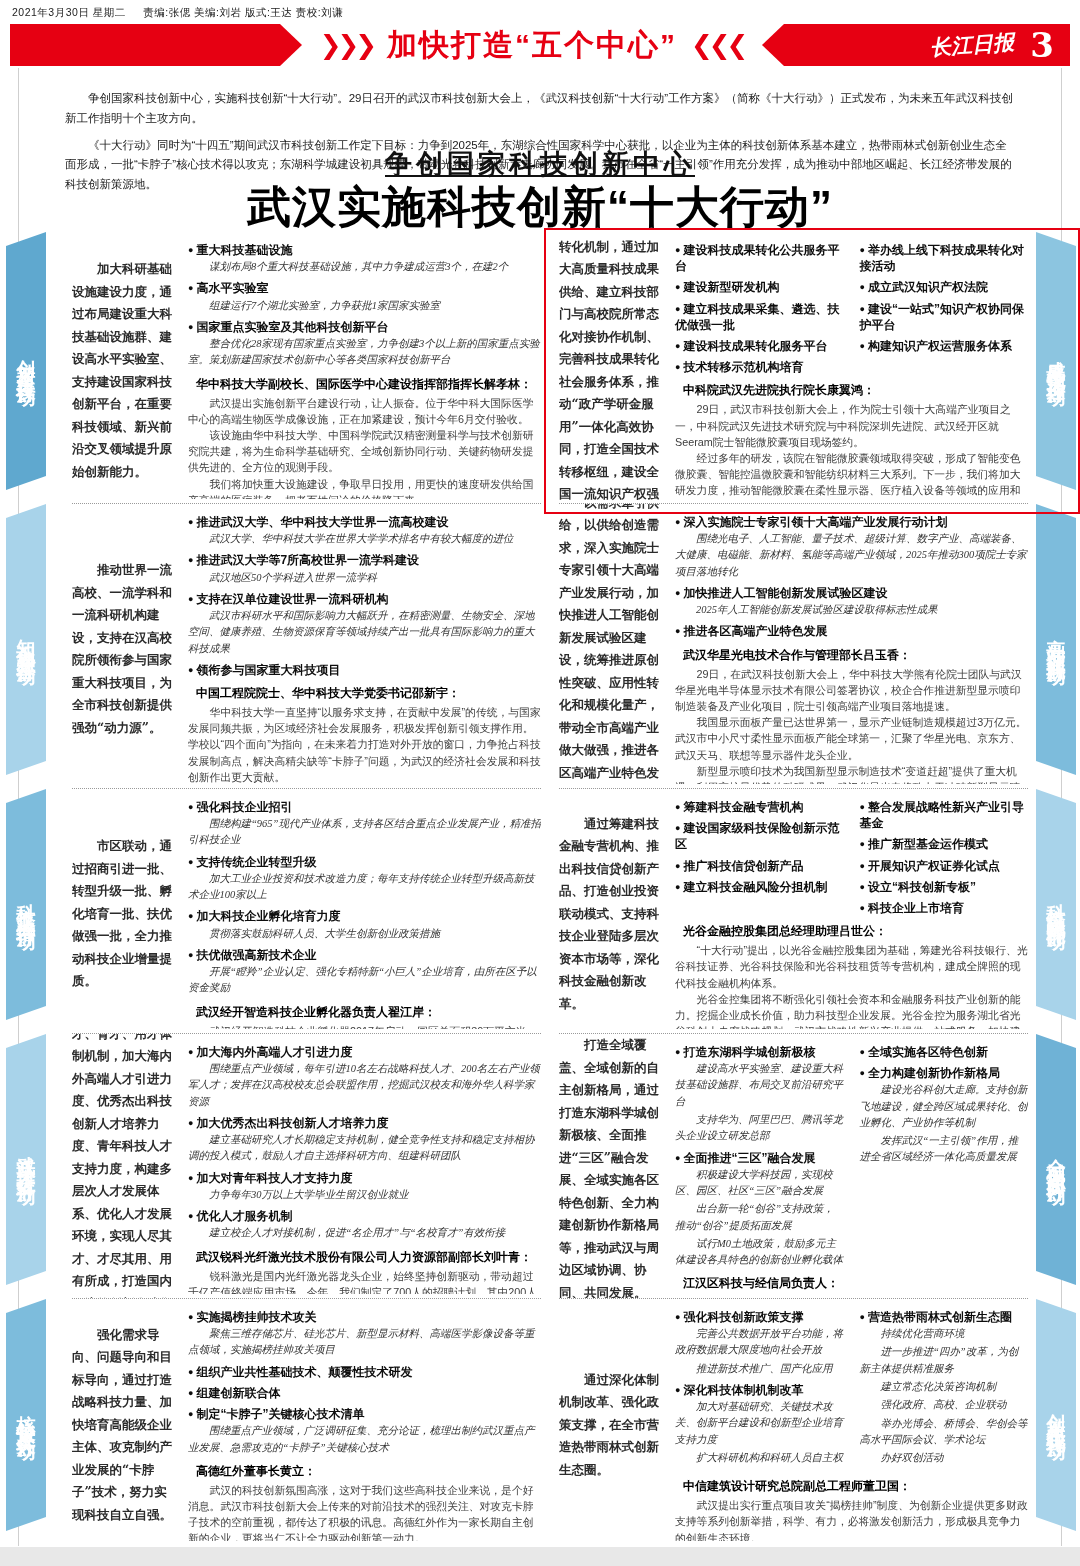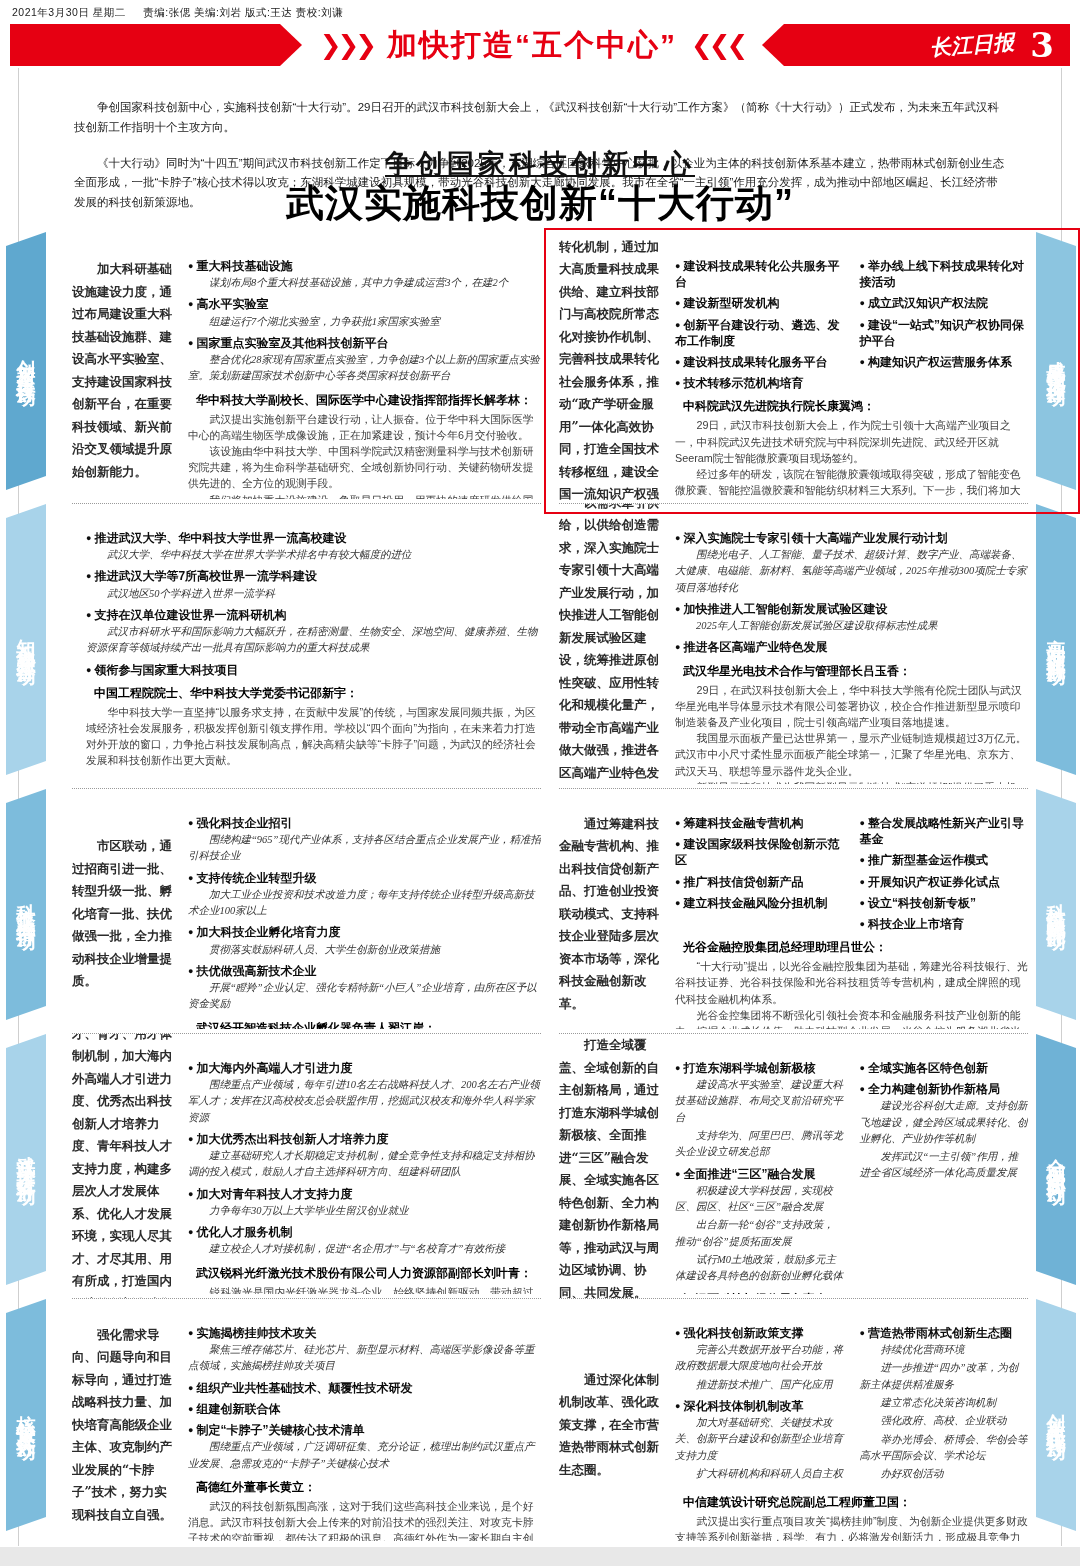--- a/index.html
+++ b/index.html
@@ -18,41 +18,41 @@
       justify-content:flex-end;gap:16px;padding-right:16px;
       clip-path:polygon(0 50%,22px 0,100% 0,100% 100%,22px 100%);}
   .paper-name{font-family:"DejaVu Serif",serif;font-style:italic;font-weight:bold;font-size:21px;transform:rotate(-4deg);}
   .page-num{font-family:"DejaVu Serif",serif;font-size:34px;font-weight:bold;}
   
   .page-frame{position:absolute;top:68px;left:18px;right:18px;bottom:20px;
       border-left:1px solid #cfcfcf;border-right:1px solid #cfcfcf;pointer-events:none;}
   .bottom-strip{position:absolute;left:0;right:0;bottom:0;height:19px;background:#e8e8e8;}
   
   .lede{position:absolute;top:82px;left:58px;width:964px;font-size:11.5px;line-height:1.72;color:#1a1a1a;}
-  .lede p{margin:16px;text-indent:2em;}
+  .lede p{margin:7px;text-indent:2em;}
   .kicker{position:absolute;top:146px;left:0;width:100%;text-align:center;font-size:27px;
       letter-spacing:4px;color:#111;font-weight:bold;text-decoration:underline;}
-  .headline{position:absolute;top:178px;left:0;width:100%;text-align:center;font-size:38px;
+  .headline{position:absolute;top:178px;left:0;width:100%;text-align:center;font-size:44px;
       font-weight:bold;letter-spacing:1px;color:#000;}
   
   .rail{position:absolute;top:232px;width:40px;display:flex;flex-direction:column;}
   #left-rail{left:6px;} #right-rail{right:4px;}
   .tab{writing-mode:vertical-rl;text-orientation:upright;color:#fff;font-weight:bold;font-size:19px;
       letter-spacing:4px;display:flex;align-items:center;justify-content:center;width:40px;
       clip-path:polygon(0 14px,100% 0,100% calc(100% - 14px),0 100%);}
   .tab-right{clip-path:polygon(0 0,100% 14px,100% 100%,0 calc(100% - 14px));}
   
   .content-area{position:absolute;top:232px;left:72px;width:956px;height:1313px;display:flex;gap:18px;}
   .col{flex:1;display:flex;flex-direction:column;}
   .section{display:flex;box-sizing:border-box;overflow:hidden;padding:10px 0 4px;}
   .section.sep{border-bottom:1px dotted #9a9a9a;}
   .sec-intro{width:102px;flex-shrink:0;font-family:"DejaVu Serif",serif;font-weight:bold;
       font-size:12.5px;line-height:1.8;color:#2b2b2b;text-indent:2em;display:flex;flex-direction:column;justify-content:center;}
   .sec-body{flex:1;padding-left:14px;overflow:hidden;}
-  .bullets{margin-bottom:4px;margin-top:16px;}
+  .bullets{margin-bottom:4px;}
   .cols2{column-count:2;column-gap:16px;}
   .bullet{break-inside:avoid;margin-bottom:5px;}
   .bullet-h{font-weight:bold;font-size:12px;color:#0d0d0d;line-height:1.35;}
   .bullet-h::before{content:"●";font-size:9px;margin-right:3px;vertical-align:1px;}
   .bullet-sub{margin:1px 0 2px;font-family:"Liberation Serif",serif;font-style:italic;
       color:#333;font-size:10.5px;line-height:1.55;text-indent:2em;}
   .speaker{font-weight:bold;font-size:12px;color:#000;margin:7px 8px 2px;}
   .quote-p{margin:0;font-size:10.8px;line-height:1.5;color:#3d3d3d;text-indent:2em;}
   
   .red-box{position:absolute;left:544px;top:228px;width:532px;height:282px;
@@ -124,20 +124,21 @@
               <p class="bullet-sub">整合优化28家现有国家重点实验室，力争创建3个以上新的国家重点实验室。策划新建国家技术创新中心等各类国家科技创新平台</p>
             </div>
           </div>
           <div class="speaker">华中科技大学副校长、国际医学中心建设指挥部指挥长解孝林：</div>
           <p class="quote-p">武汉提出实施创新平台建设行动，让人振奋。位于华中科大国际医学中心的高端生物医学成像设施，正在加紧建设，预计今年6月交付验收。</p>
           <p class="quote-p">该设施由华中科技大学、中国科学院武汉精密测量科学与技术创新研究院共建，将为生命科学基础研究、全域创新协同行动、关键药物研发提供先进的、全方位的观测手段。</p>
           <p class="quote-p">我们将加快重大设施建设，争取早日投用，用更快的速度研发供给国产高端的医疗装备，把老百姓问诊的价格降下来。</p>
         </div>
       </div>
       <div class="section sep" style="height: 285px;">
+        <div class="sec-intro">推动世界一流高校、一流学科和一流科研机构建设，支持在汉高校院所领衔参与国家重大科技项目，为全市科技创新提供强劲“动力源”。</div>
         <div class="sec-body">
           <div class="bullets">
             <div class="bullet">
               <div class="bullet-h">推进武汉大学、华中科技大学世界一流高校建设</div>
               <p class="bullet-sub">武汉大学、华中科技大学在世界大学学术排名中有较大幅度的进位</p>
             </div>
             <div class="bullet">
               <div class="bullet-h">推进武汉大学等7所高校世界一流学科建设</div>
               <p class="bullet-sub">武汉地区50个学科进入世界一流学科</p>
             </div>
@@ -232,21 +233,21 @@
         <div class="sec-intro">创新科技成果转化机制，通过加大高质量科技成果供给、建立科技部门与高校院所常态化对接协作机制、完善科技成果转化社会服务体系，推动“政产学研金服用”一体化高效协同，打造全国技术转移枢纽，建设全国一流知识产权强市。</div>
         <div class="sec-body">
           <div class="bullets cols2">
             <div class="bullet">
               <div class="bullet-h">建设科技成果转化公共服务平台</div>
             </div>
             <div class="bullet">
               <div class="bullet-h">建设新型研发机构</div>
             </div>
             <div class="bullet">
-              <div class="bullet-h">创新平台建设行动、遴选、发布工作制度</div>
+              <div class="bullet-h">建立科技成果采集、遴选、扶优做强一批</div>
             </div>
             <div class="bullet">
               <div class="bullet-h">建设科技成果转化服务平台</div>
             </div>
             <div class="bullet">
               <div class="bullet-h">技术转移示范机构培育</div>
             </div>
             <div class="bullet">
               <div class="bullet-h">举办线上线下科技成果转化对接活动</div>
             </div>

